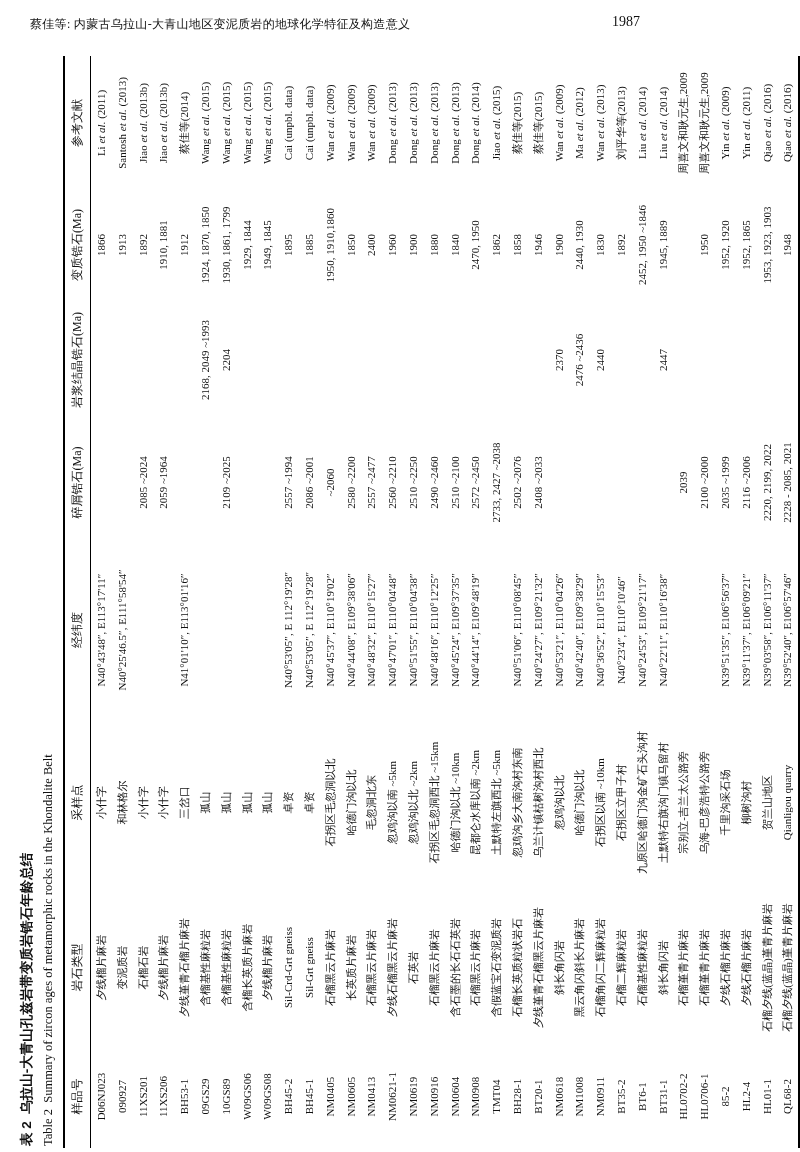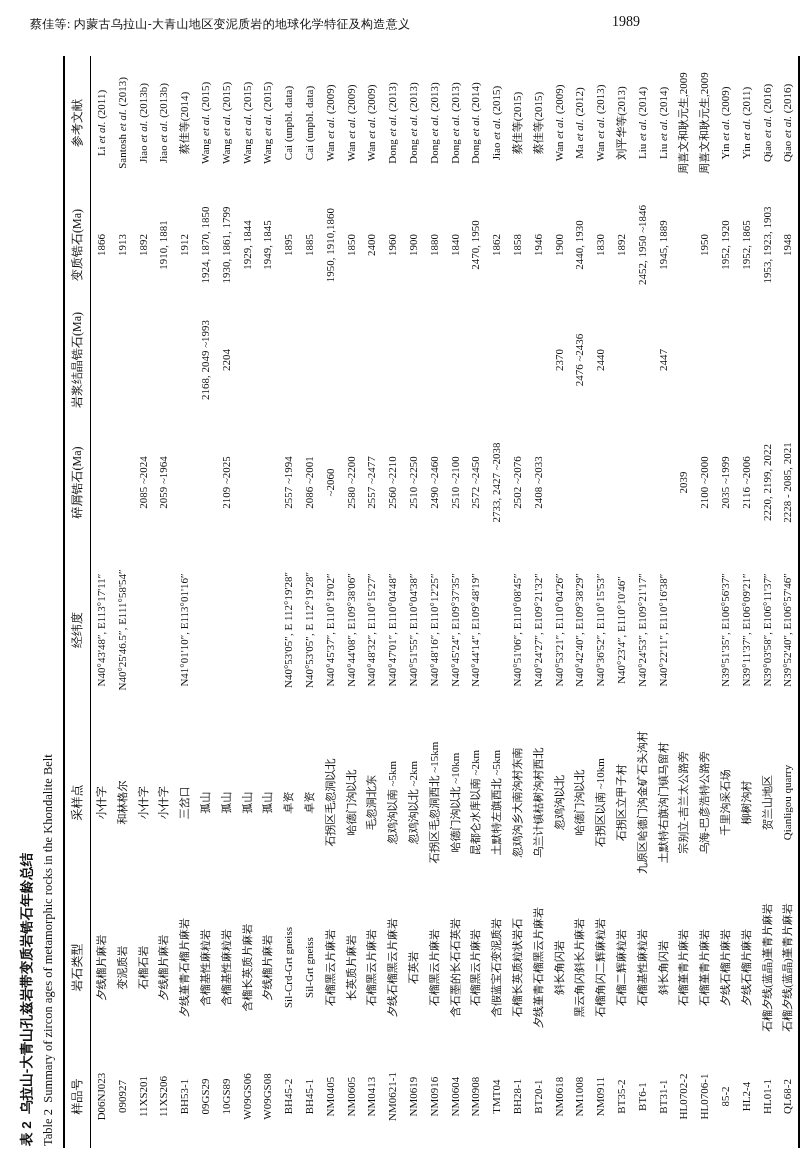--- a/index.html
+++ b/index.html
@@ -32,21 +32,21 @@
   table.datatbl td{
     font-size:11px;height:20.8px;line-height:20.8px;text-align:center;
     padding:0;white-space:nowrap;overflow:visible;
   }
 </style>
 </head>
 <body>
 
 <div class="runhead">
   <span class="rh-left">蔡佳等: 内蒙古乌拉山-大青山地区变泥质岩的地球化学特征及构造意义</span>
-  <span class="rh-page">1989</span>
+  <span class="rh-page">1987</span>
 </div>
 
 <div class="rotated">
   <div class="tbl-title-zh">表 2  乌拉山-大青山孔兹岩带变质岩锆石年龄总结</div>
   <div class="tbl-title-en">Table 2  Summary of zircon ages of metamorphic rocks in the Khondalite Belt</div>
   <table class="datatbl">
     <colgroup>
       <col style="width:103px">
         <col style="width:155px">
         <col style="width:175px">

